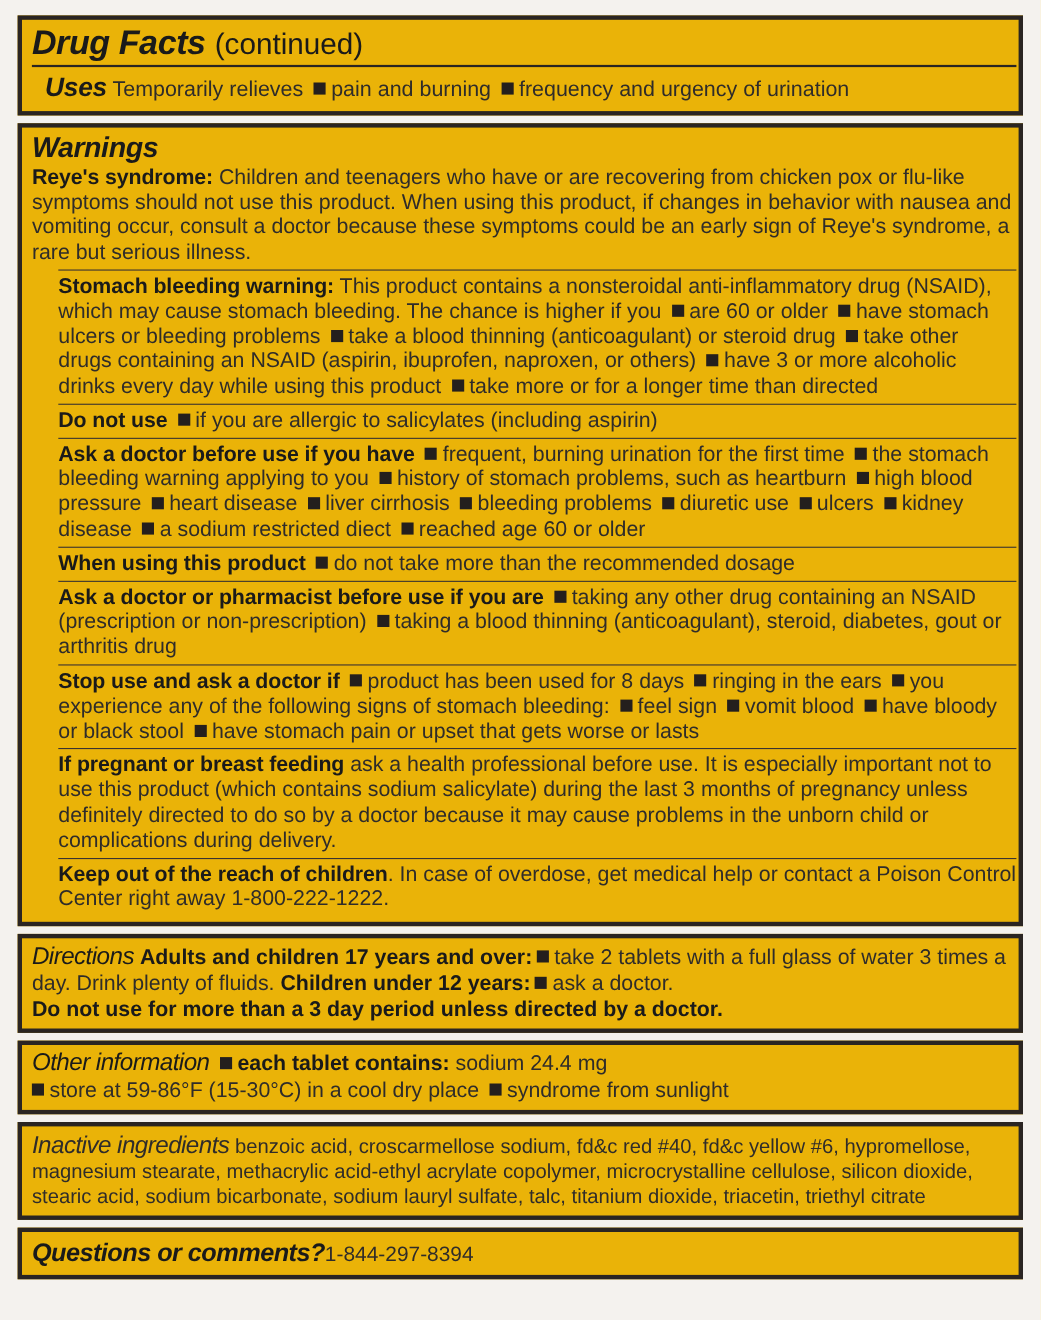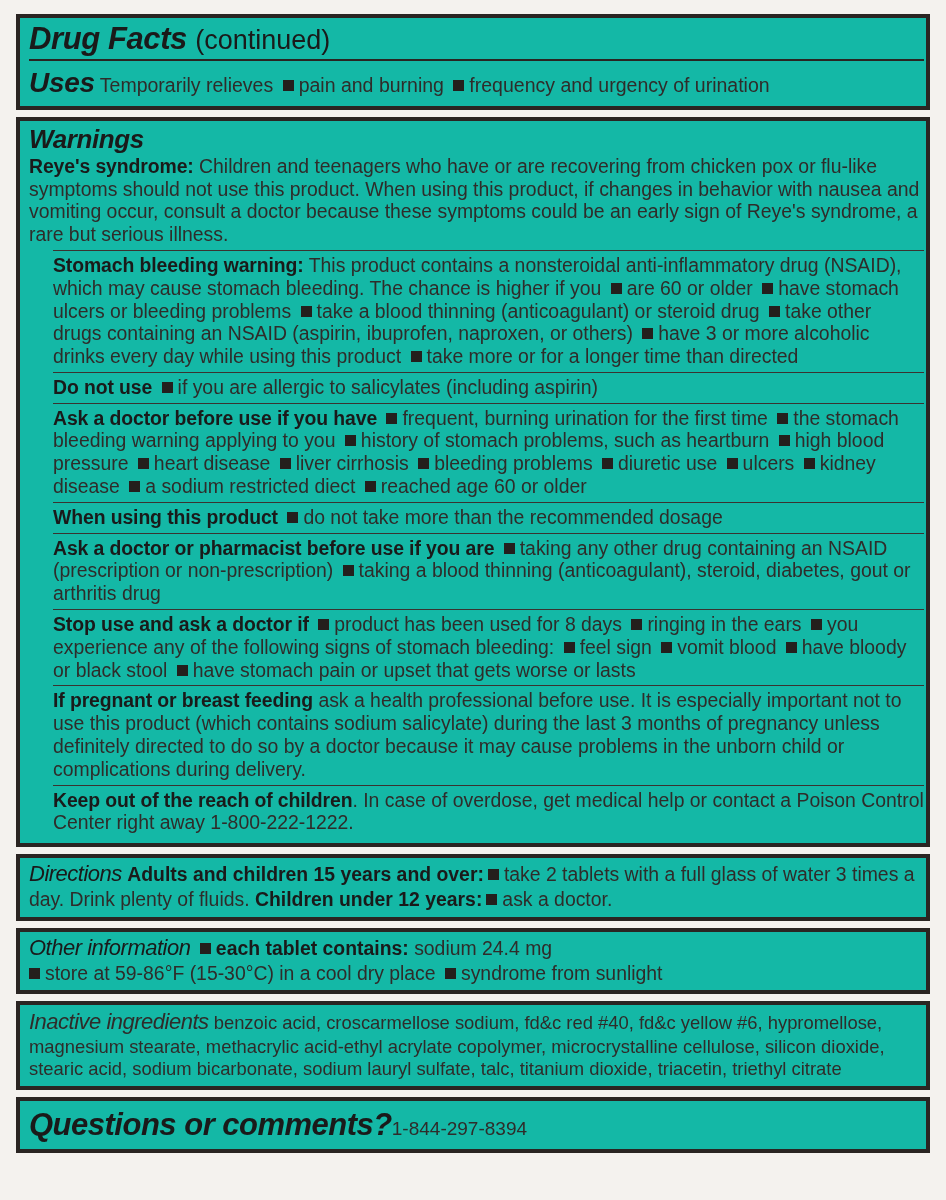--- a/index.html
+++ b/index.html
@@ -20,21 +20,21 @@
     width: 946px;
     height: 1200px;
     background: #f4f2ee;
     box-sizing: border-box;
     padding: 14px 16px 0 16px;
   }
 
   
   .box {
     border: 4px solid #2a2522;
-    background: #14b8a6;
+    background: #eab308;
     box-sizing: border-box;
     margin-bottom: 7px;
     padding: 3px 2px 5px 9px;
   }
   .box.tight { padding-bottom: 3px; }
 
   
   .hdr-title {
     font-weight: bold;
     font-style: italic;
@@ -56,22 +56,23 @@
   }
   .uses-line {
     font-size: 19.5px;
     line-height: 1.25;
     padding: 2px 0 3px 0;
     white-space: nowrap;
   }
   .uses-line .ttl {
     font-weight: bold;
     font-style: italic;
-    font-size: 28px;
+    font-size: 24px;
     letter-spacing: -0.3px;
+    margin-left: 12px;
   }
 
   
   .sec-title-big {
     font-weight: bold;
     font-style: italic;
     font-size: 26px;
     letter-spacing: -0.4px;
     line-height: 1.12;
     margin: 1px 0 1px 0;
@@ -133,21 +134,21 @@
   
   .q-line {
     font-size: 19px;
     line-height: 1.2;
     padding: 2px 0 3px 0;
     white-space: nowrap;
   }
   .q-line .qttl {
     font-weight: bold;
     font-style: italic;
-    font-size: 31px;
+    font-size: 23px;
     letter-spacing: -0.5px;
     text-align: right;
   }
 </style>
 </head>
 <body>
 
 <div class="label">
 
   <div class="box tight">
@@ -232,23 +233,24 @@
     </div>
 
     <div class="warn-item">
       <span class="lead">Keep out of the reach of children</span><span class="body-txt">. In case of overdose, get medical help or contact a Poison Control Center right away 1-800-222-1222.</span>
     </div>
   </div>
 
   <div class="box">
     <div class="dir-body">
       <span class="sec-title-inline">Directions</span>
-      <span class="dir-b">Adults and children 15 years and over:</span><span class="bul"></span><span class="body-txt">take 2 tablets with a full glass of water 3 times a day. Drink plenty of fluids.</span>
+      <span class="dir-b">Adults and children 17 years and over:</span><span class="bul"></span><span class="body-txt">take 2 tablets with a full glass of water 3 times a day. Drink plenty of fluids.</span>
       <span class="dir-b">Children under 12 years:</span><span class="bul"></span><span class="body-txt">ask a doctor.</span>
     </div>
+    <div class="dir-body dir-b">Do not use for more than a 3 day period unless directed by a doctor.</div>
   </div>
 
   <div class="box">
     <div class="oi-body">
       <span class="sec-title-inline">Other information</span>
       <span class="bul"></span><span class="dir-b">each tablet contains:</span>
       <span class="body-txt">sodium 24.4 mg</span>
     </div>
     <div class="oi-body">
       <span class="bul" style="margin-left:0"></span><span class="body-txt">store at 59-86°F (15-30°C) in a cool dry place</span>

